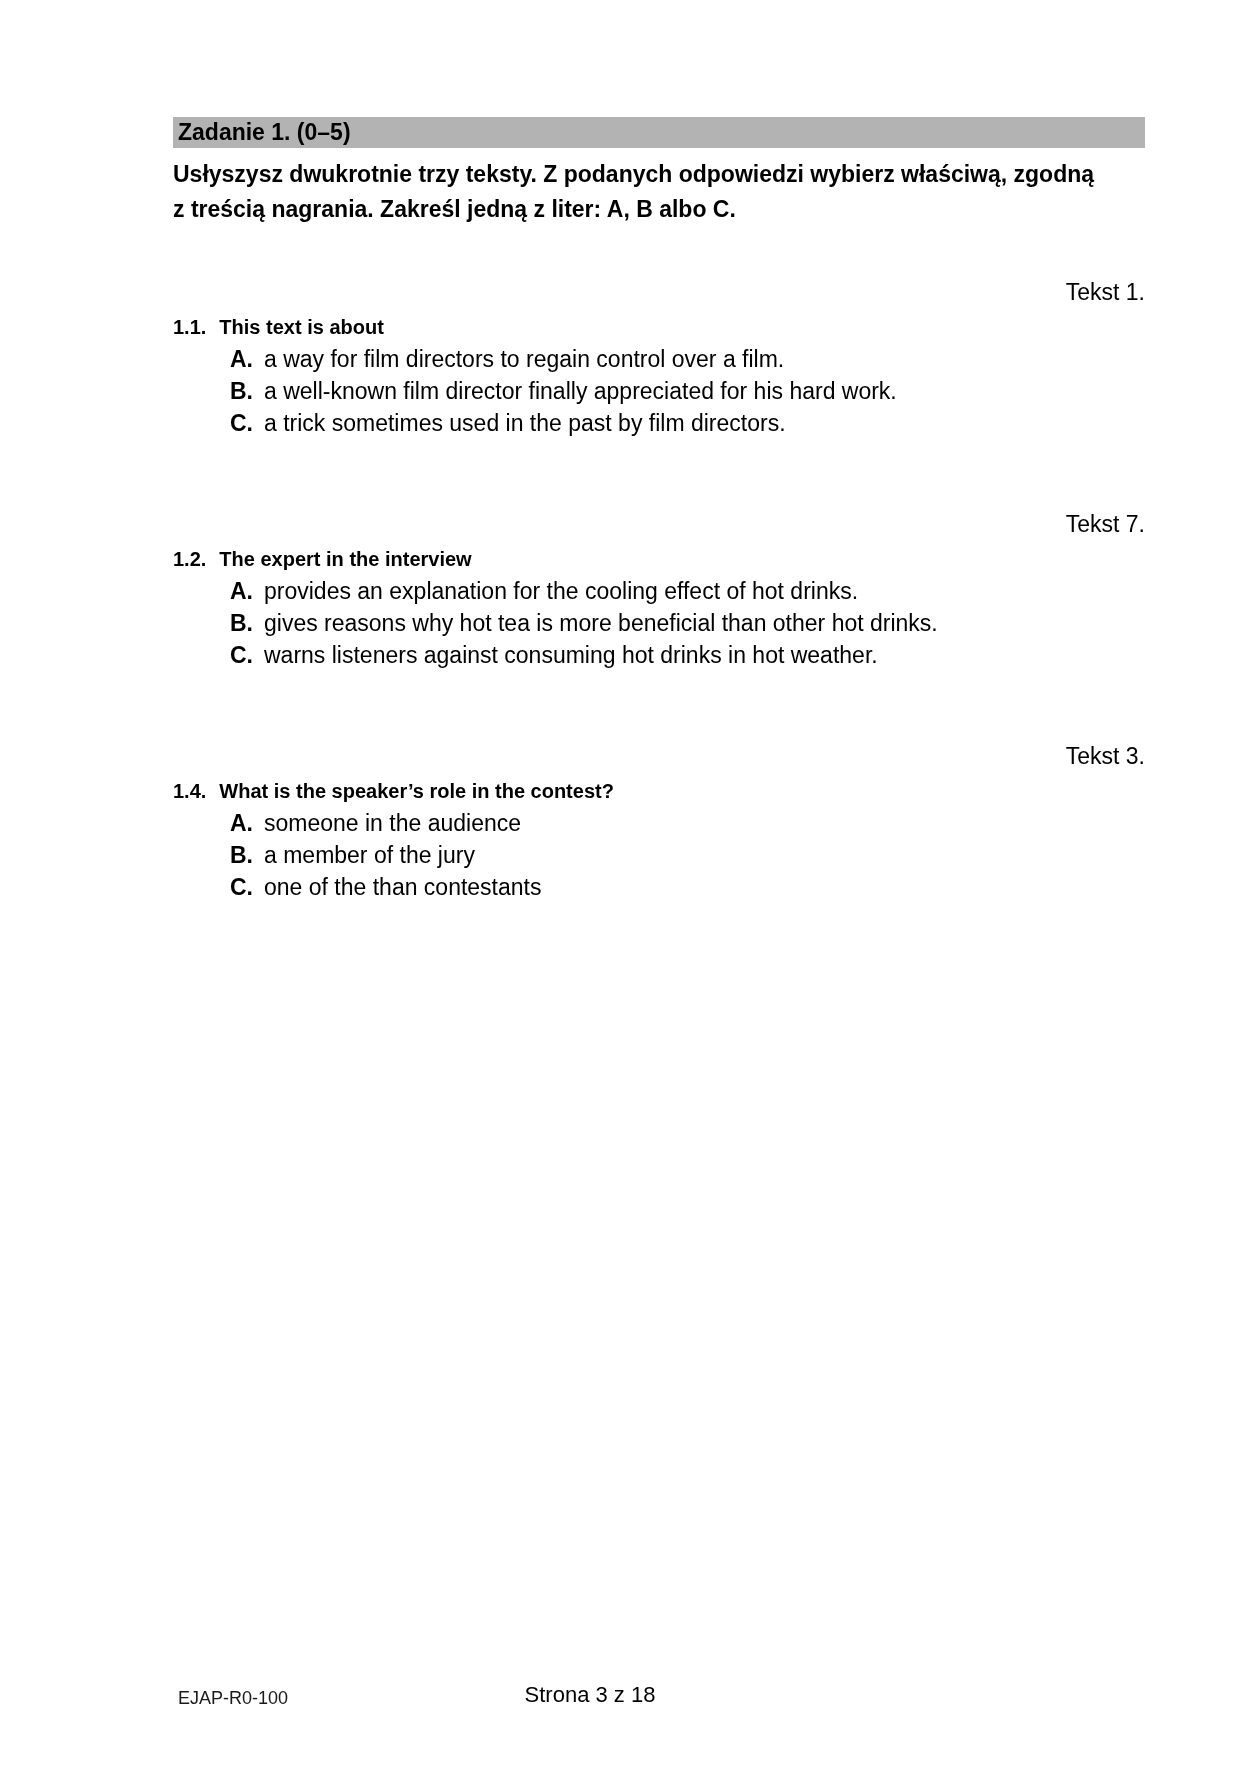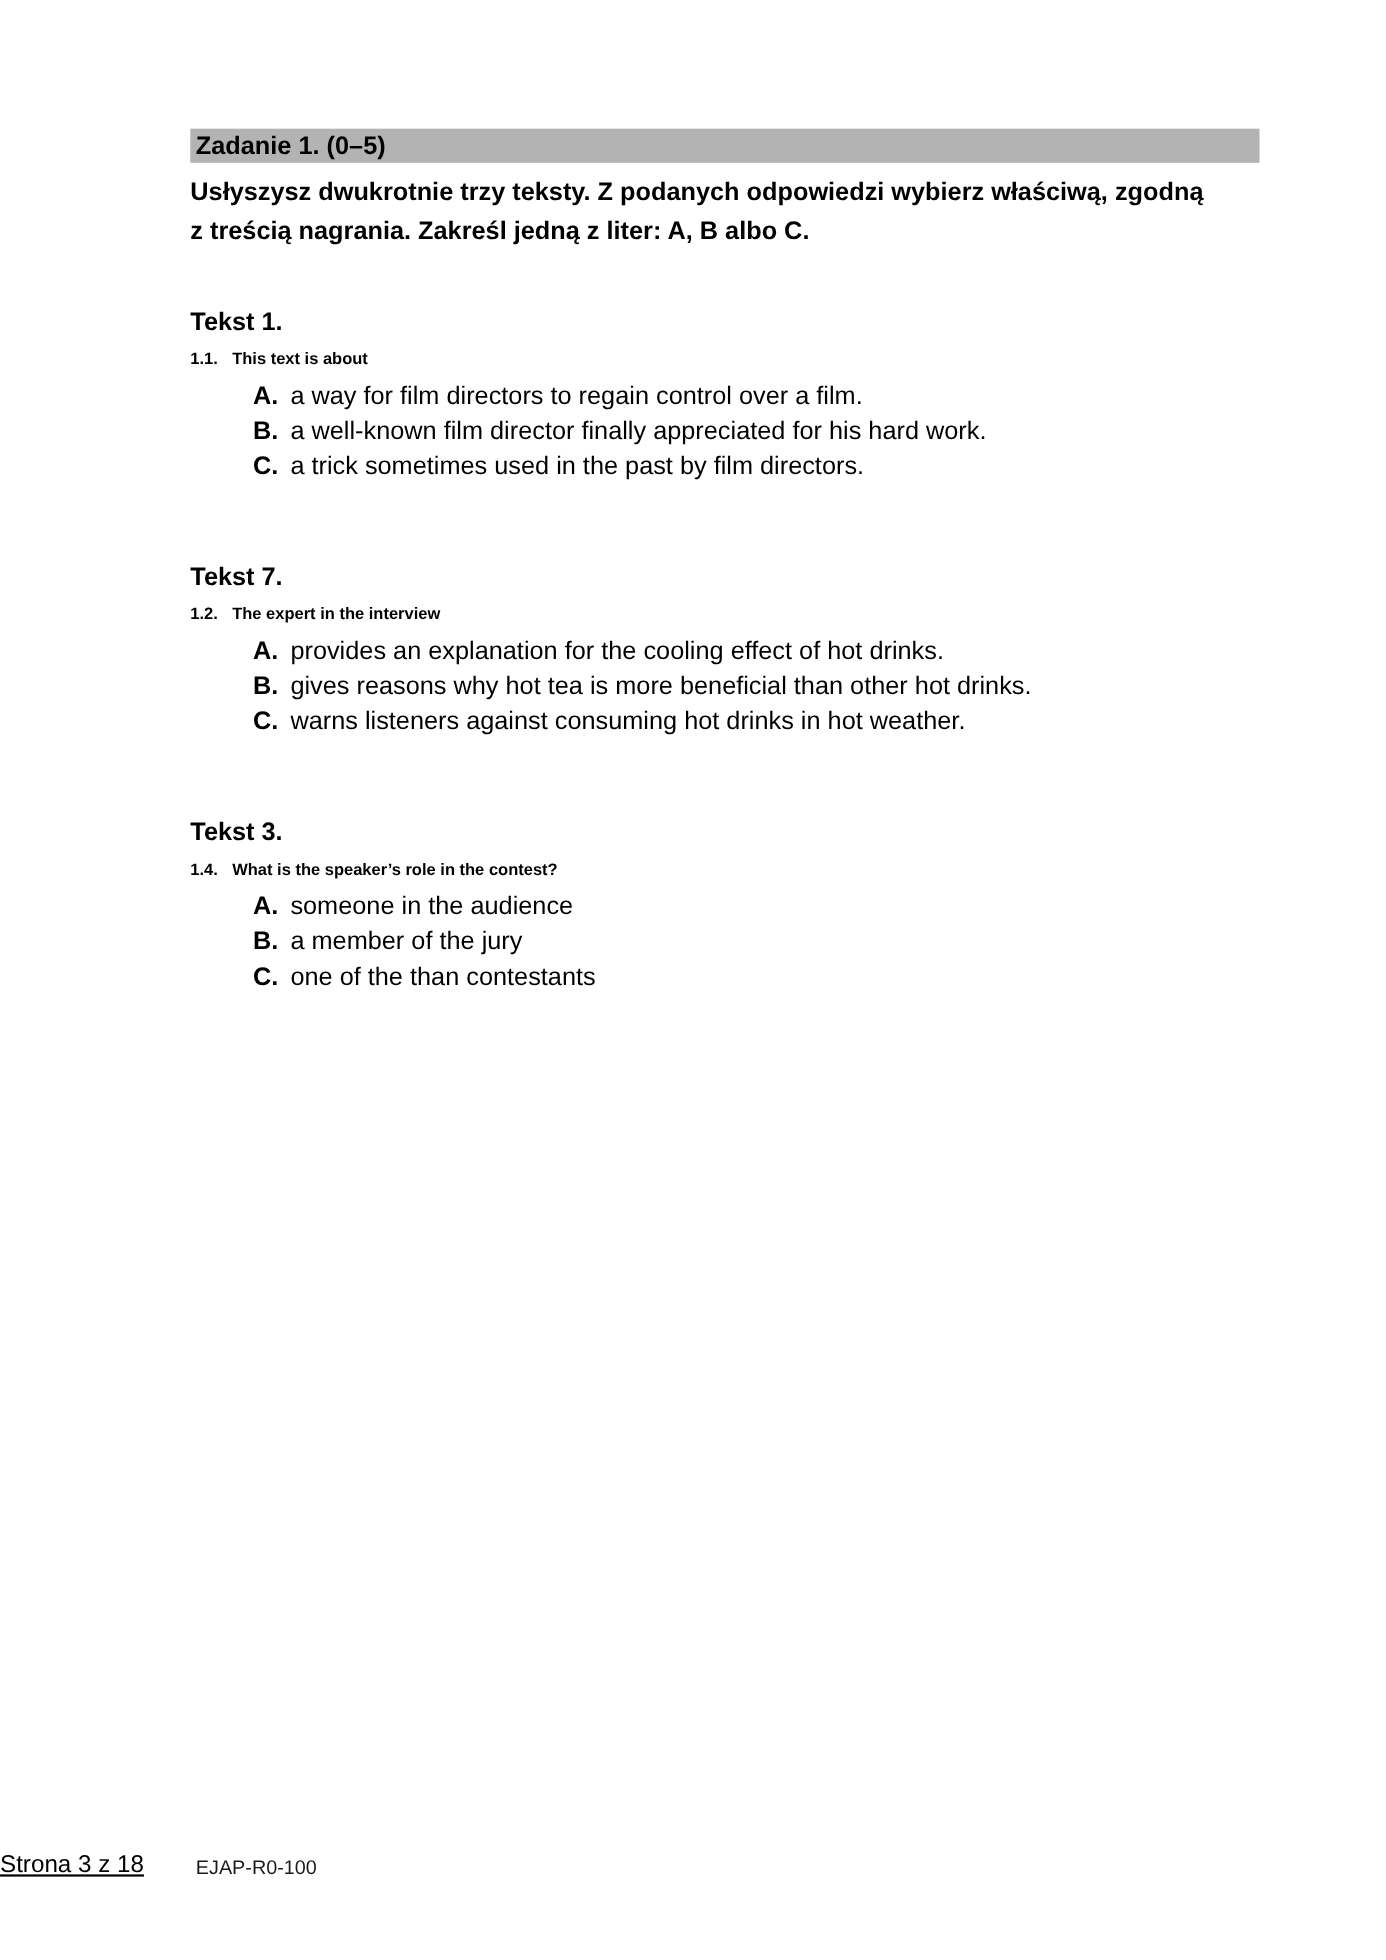--- a/index.html
+++ b/index.html
@@ -38,28 +38,29 @@
     font-size: 23px;
     line-height: 35px;
   }
   .section {
     margin-top: 49px;
   }
   .section-2, .section-3 {
     margin-top: 69px;
   }
   .section-title {
-    font-weight: 700;
+    font-weight: 400;
     font-size: 23px;
     line-height: 32px;
+    text-align: right;
   }
   .question-line {
     display: flex;
     font-weight: 700;
-    font-size: 15px;
+    font-size: 20px;
     line-height: 32px;
     margin-top: 3px;
   }
   .question-number {
     margin-right: 13px;
   }
   .options {
     padding-left: 57px;
   }
   .option {
@@ -81,24 +82,23 @@
     top: 1688px;
     font-size: 18px;
     line-height: 20px;
     color: #1a1a1a;
   }
   .footer-page {
     position: absolute;
     left: 0;
     top: 1681px;
     width: 1180px;
-    text-align: left;
+    text-align: center;
     font-size: 22px;
     line-height: 28px;
-    text-decoration: underline;
   }
 </style>
 </head>
 <body>
 
 <div class="page">
   <div class="content">
 
     <div class="task-header">
       <span>Zadanie 1. (0–5)</span>

